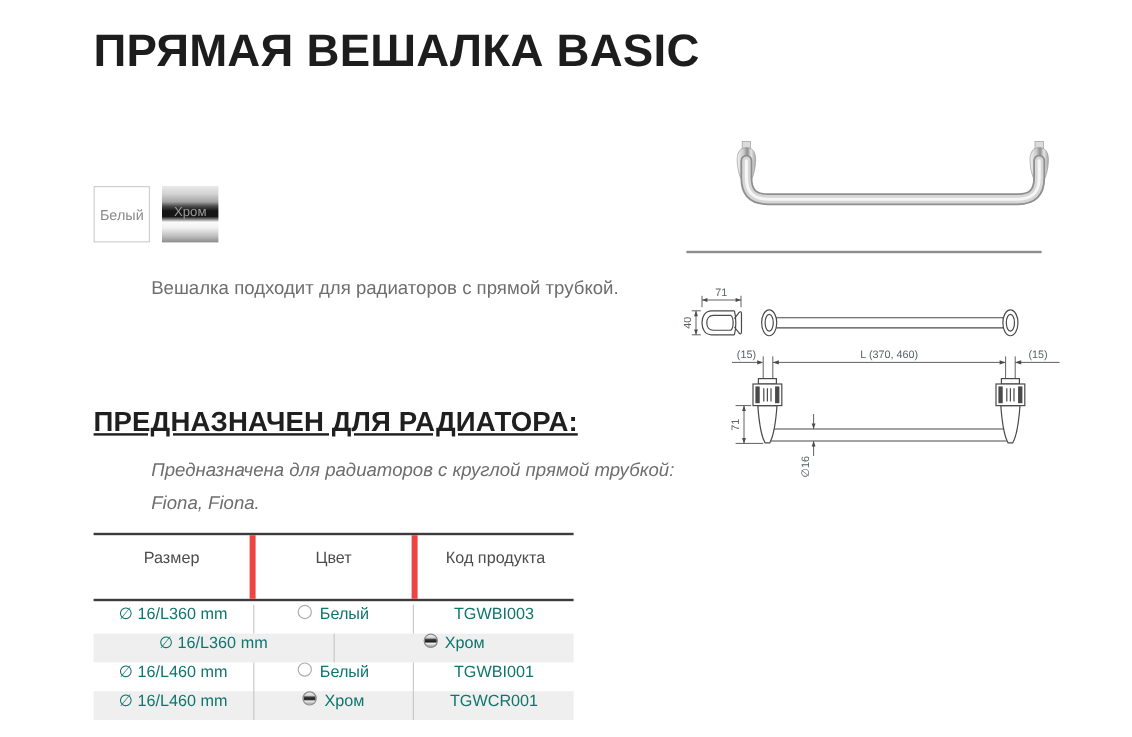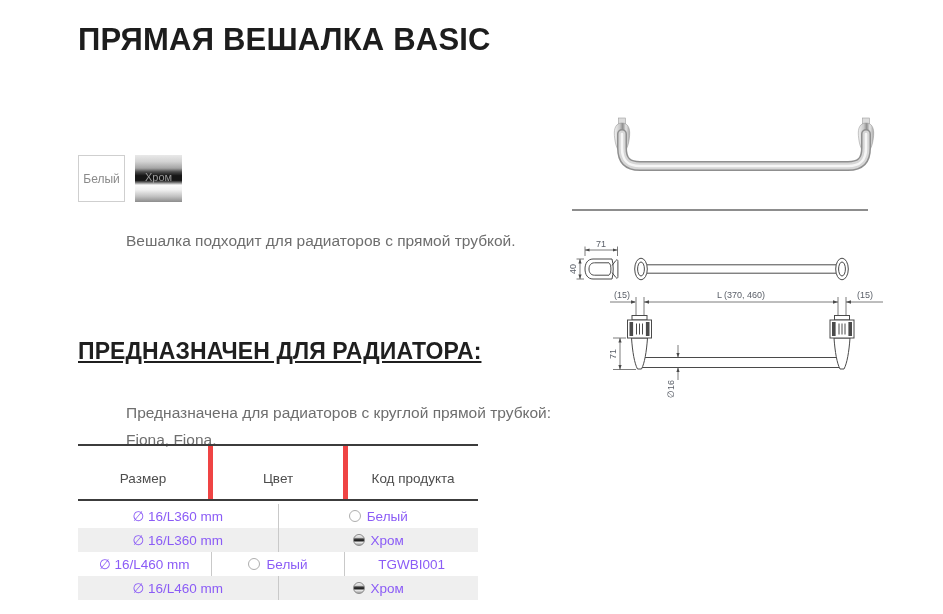--- a/index.html
+++ b/index.html
@@ -1,47 +1,47 @@
 <!DOCTYPE html>
 <html><head>
 <meta charset="utf-8">
 <style>
   html,body{margin:0;padding:0;background:#fff;}
   #page{position:relative;width:943px;height:614px;background:#fff;overflow:hidden;
         font-family:"Liberation Sans","DejaVu Sans",sans-serif;-webkit-font-smoothing:antialiased;}
 
   
-  .h1{position:absolute;left:78px;top:22px;font-size:31px;font-weight:700;color:#1d1d1d;letter-spacing:.2px;}
+  .h1{position:absolute;left:78px;top:22px;font-size:38px;font-weight:700;color:#1d1d1d;letter-spacing:.2px;}
   .h2{position:absolute;left:78px;font-size:23px;font-weight:700;color:#1f1f1f;letter-spacing:.1px;}
   #colors-heading{top:112px;}
   #radiator-heading{top:338px;text-decoration:underline;}
 
   
   #swatches{position:absolute;left:78px;top:155px;display:flex;gap:10px;}
   .swatch{width:47px;height:47px;position:relative;box-sizing:border-box;}
   .swatch .lbl{position:absolute;left:0;right:0;text-align:center;}
   .swatch.white{background:#fff;border:1px solid #cfcfcf;}
   .swatch.white .lbl{top:50%;transform:translateY(-50%);font-size:12px;color:#8a8a8a;}
   .swatch.chrome{background:linear-gradient(180deg,#e9e9e9 0%,#d3d3d3 14%,#a5a5a5 28%,#4a4a4a 36%,#161616 44%,#161616 54%,#6a6a6a 58%,#fbfbfb 64%,#f1f1f1 74%,#c2c2c2 88%,#8c8c8c 100%);}
   .swatch.chrome .lbl{top:47%;transform:translateY(-50%);font-size:11px;color:#9b9b9b;}
 
   
   .para{position:absolute;left:78px;color:#6e6e6e;font-size:15.5px;line-height:26.5px;margin-left:48px;}
   #desc1{top:228px;}
-  #desc2{top:400px;}
+  #desc2{top:380px;font-style:italic;}
 
   
   #spec-table{position:absolute;left:78px;top:444px;width:400px;font-size:13.5px;}
   .t-head{display:flex;border-top:2px solid #3c3c3c;border-bottom:2px solid #3c3c3c;height:57px;box-sizing:border-box;}
-  .t-head .cell{flex:1;display:flex;justify-content:center;align-items:flex-start;padding-top:25px;color:#4d4d4d;}
+  .t-head .cell{flex:1;display:flex;justify-content:center;align-items:flex-start;padding-top:11px;color:#4d4d4d;}
   .t-head .cell + .cell{border-left:5px solid #ef4444;}
   .t-body{padding-top:3px;}
   .t-body .row{display:flex;height:24px;}
   .t-body .row.alt{background:#efefef;}
-  .t-body .cell{flex:1;display:flex;align-items:center;justify-content:center;color:#8b5cf6;height:100%;box-sizing:border-box;}
+  .t-body .cell{flex:1;display:flex;justify-content:center;color:#0f766e;height:100%;box-sizing:border-box;}
   .t-body .cell + .cell{border-left:1px solid #c9c9c9;}
   .dot{width:12px;height:12px;border-radius:50%;margin-right:6px;box-sizing:border-box;flex:0 0 auto;}
   .dot.white{background:#fff;border:1px solid #aeaeae;}
   .dot.chrome{border:1px solid #8a8a8a;
     background:linear-gradient(180deg,#f5f5f5 0%,#cfcfcf 26%,#3a3a3a 40%,#1e1e1e 58%,#ededed 72%,#9e9e9e 100%);}
 
   
   #photo{position:absolute;left:600px;top:110px;width:290px;height:85px;}
   #photo-divider{position:absolute;left:572px;top:209px;width:296px;height:2px;background:#8d8d8d;}
   #drawing{position:absolute;left:570px;top:228px;width:320px;height:184px;}
@@ -83,20 +83,23 @@
     </div>
     <div class="t-body">
   <div class="row">
     <div class="cell">
       <span>∅ 16/L360 mm</span>
     </div>
     <div class="cell">
       <span class="dot white"></span>
       <span>Белый</span>
     </div>
+    <div class="cell">
+      <span>TGWBI003</span>
+    </div>
   </div>
 
   <div class="row alt">
     <div class="cell">
       <span>∅ 16/L360 mm</span>
     </div>
     <div class="cell">
       <span class="dot chrome"></span>
       <span>Хром</span>
     </div>
@@ -115,20 +118,23 @@
     </div>
   </div>
 
   <div class="row alt">
     <div class="cell">
       <span>∅ 16/L460 mm</span>
     </div>
     <div class="cell">
       <span class="dot chrome"></span>
       <span>Хром</span>
+    </div>
+    <div class="cell">
+      <span>TGWCR001</span>
     </div>
   </div>
 </div>
   </div>
 
   <svg id="photo" viewBox="0 0 290 85" aria-hidden="true">
     <defs>
       <linearGradient id="gm" x1="0" y1="0" x2="1" y2="0">
         <stop offset="0" stop-color="#f2f2f2"></stop>
           <stop offset="0.35" stop-color="#c9c9c9"></stop>

